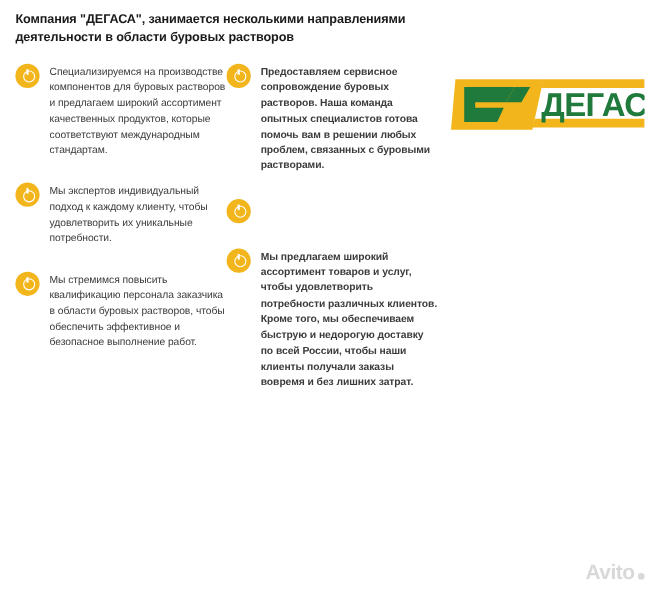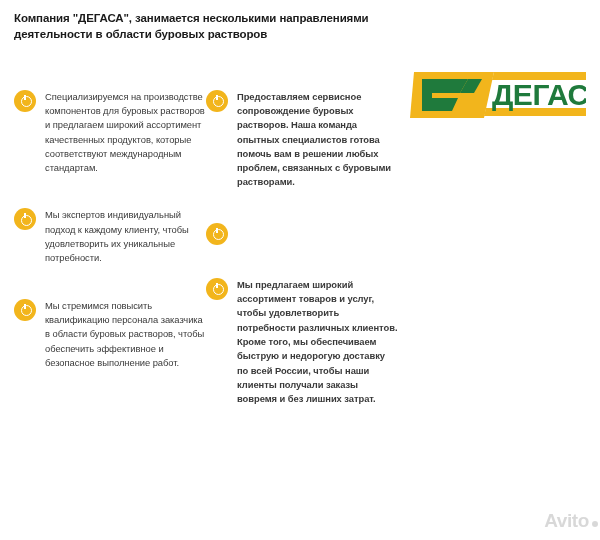--- a/index.html
+++ b/index.html
@@ -42,21 +42,20 @@
   }
   .col.right {
     margin-left: 0px;
     font-weight: bold;
   }
   .item {
     display: flex;
     flex-direction: row;
     align-items: flex-start;
     margin-bottom: 22px;
-    margin-top: 32px;
   }
   .bullet {
     flex: 0 0 22px;
     width: 22px;
     height: 22px;
     border-radius: 50%;
     background: #f2b51c;
     margin-right: 9px;
     margin-top: 1px;
     position: relative;
@@ -97,21 +96,21 @@
     right: 14px;
     top: 62px;
     width: 178px;
     height: 66px;
   }
   .logo svg { display: block; }
 
   
   .watermark {
     position: absolute;
-    right: 2px;
+    right: 14px;
     bottom: 10px;
     display: flex;
     align-items: center;
     opacity: 0.34;
   }
   .wm-text {
     font-size: 19px;
     font-weight: bold;
     color: #8f8f8f;
     letter-spacing: -0.4px;

